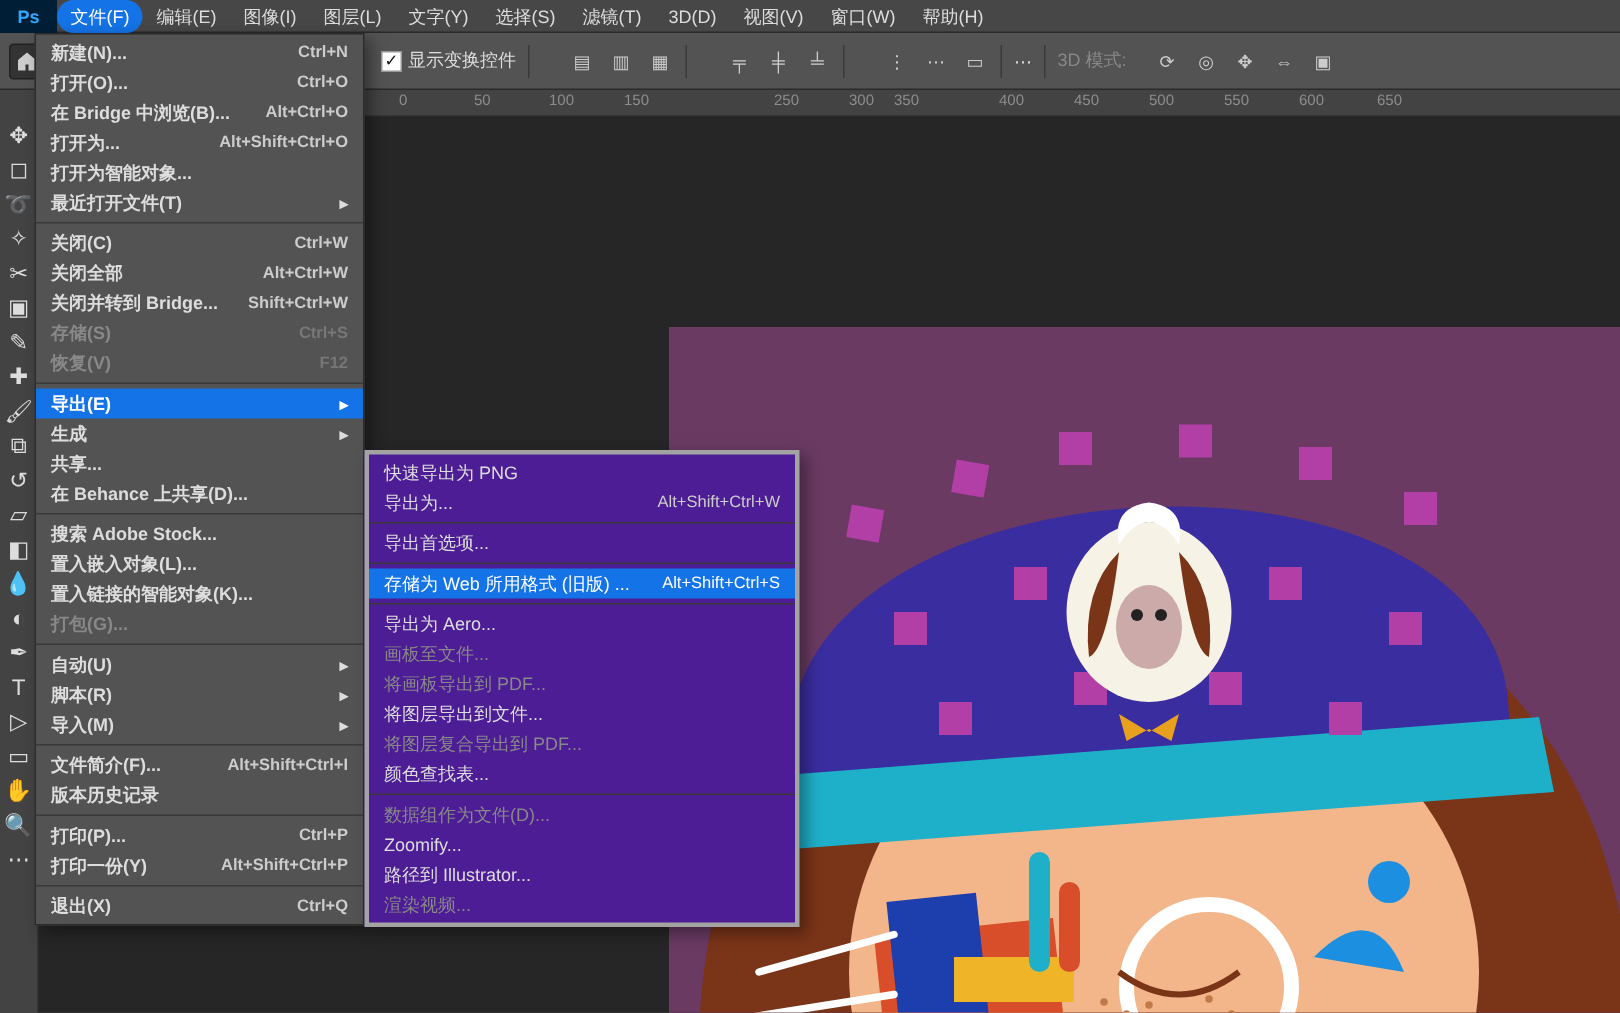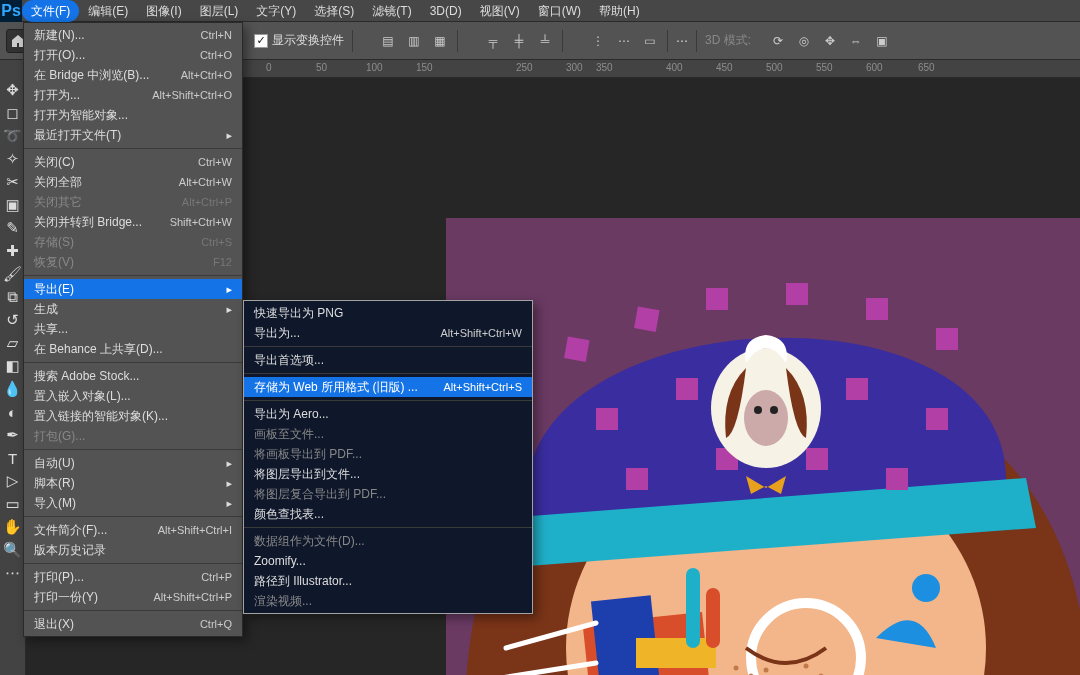--- a/index.html
+++ b/index.html
@@ -9,23 +9,23 @@
     font-size: 12px; color: #ddd; background: #535353;
     user-select: none;
   }
   
   .menubar {
     position: absolute; left: 0; top: 0; width: 100%; height: 22px;
     background: #474747; display: flex; align-items: center;
     border-bottom: 1px solid #2a2a2a;
   }
   .ps-logo {
-    width: 22px; height: 22px; background:#001e36; color:#31a8ff;
+    width: 38px; height: 22px; background:#001e36; color:#31a8ff;
     display:flex; align-items:center; justify-content:center;
-    font-size:16px; font-weight:700;
+    font-size:12px; font-weight:700;
   }
   .menubar .menu-item {
     padding: 0 9px; height: 22px; line-height: 22px; color:#ddd;
     cursor: default;
     border-radius: 11px;
   }
   .menubar .menu-item.active { background:#1473e6; color:#fff; }
   
   .optbar {
     position:absolute; left:0; top:22px; width:100%; height:38px;
@@ -78,39 +78,40 @@
     background:#6a3a63;
   }
   .canvas svg{width:100%;height:100%;}
 
   
   .dropdown.file{
     position:absolute; left:23px; top:22px; width:220px;
     background:#535353; border:1px solid #2a2a2a;
     box-shadow:4px 4px 10px rgba(0,0,0,0.4);
     padding:2px 0;
+    font-weight:bold;
   }
   .dropdown .row{
     height:20px; display:flex; align-items:center; justify-content:space-between;
     padding:0 10px; color:#ddd;
   }
   .dropdown .row.hl{background:#1473e6;color:#fff;}
   .dropdown .row.sub::after{
     content:"▸"; font-size:11px; margin-left:6px;
   }
   .dropdown .row.dis{color:#888;}
   .dropdown .sep{height:1px;background:#3a3a3a;margin:3px 0;}
   .dropdown .sc{color:#ccc;font-size:11px;}
   .dropdown .row.hl .sc{color:#fff;}
   .dropdown .row.dis .sc{color:#777;}
 
   
   .dropdown.export{
     position:absolute; left:243px; top:300px; width:290px;
-    background:#0f172a; border:1px solid #a3a3a3;
+    background:#4c1d95; border:3px solid #a3a3a3;
     box-shadow:4px 4px 10px rgba(0,0,0,0.4);
     padding:2px 0;
   }
 </style>
 </head>
 <body>
 
 <div class="menubar">
   <div class="ps-logo">Ps</div>
   <div class="menu-item active">文件(F)</div>
@@ -310,24 +311,20 @@
     </div>
     <div class="sep"></div>
     <div class="row">
       <span>关闭(C)</span>
       <span class="sc">Ctrl+W</span>
     </div>
     <div class="row">
       <span>关闭全部</span>
       <span class="sc">Alt+Ctrl+W</span>
     </div>
-    <div class="row dis">
-      <span>关闭其它</span>
-      <span class="sc">Alt+Ctrl+P</span>
-    </div>
     <div class="row">
       <span>关闭并转到 Bridge...</span>
       <span class="sc">Shift+Ctrl+W</span>
     </div>
     <div class="row dis">
       <span>存储(S)</span>
       <span class="sc">Ctrl+S</span>
     </div>
     <div class="row dis">
       <span>恢复(V)</span>

